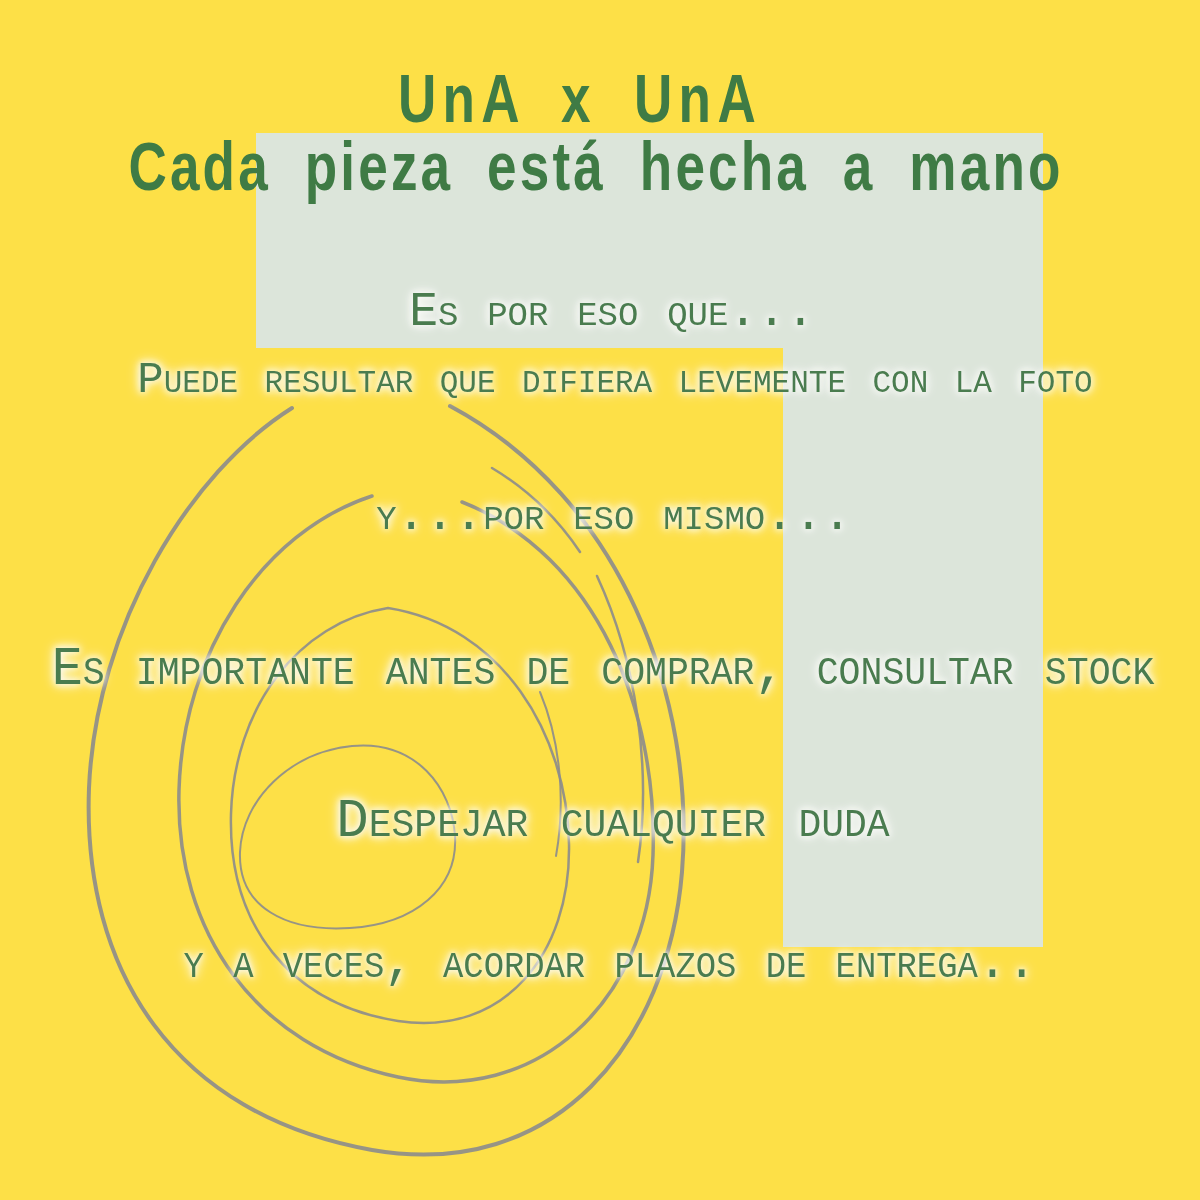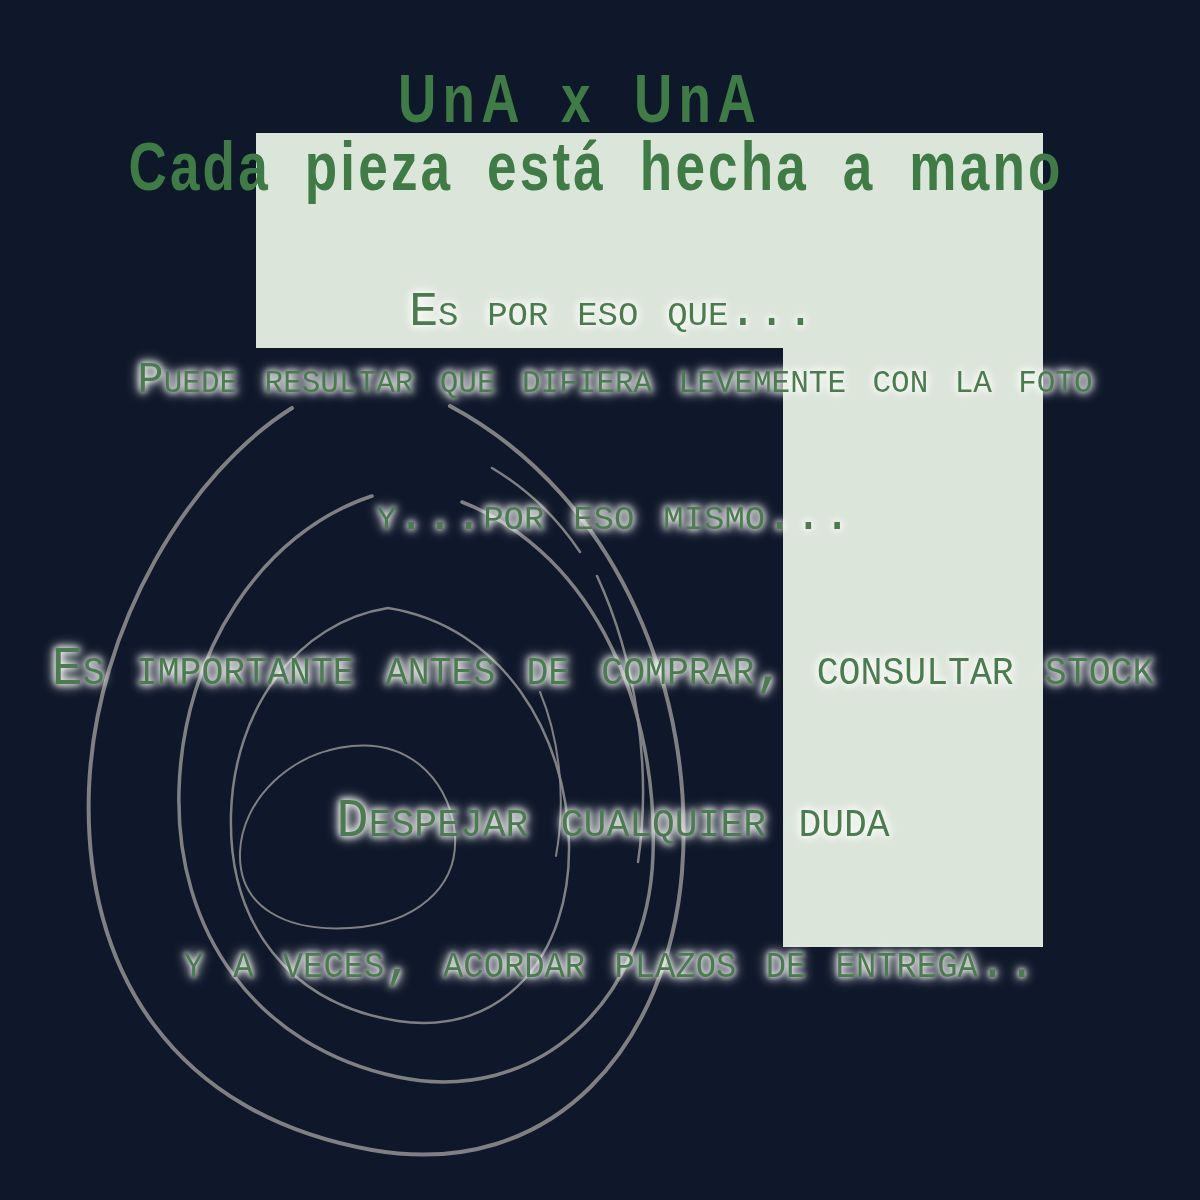--- a/index.html
+++ b/index.html
@@ -1,19 +1,19 @@
 <!DOCTYPE html>
 <html><head>
 <meta charset="utf-8">
 <style>
   html,body { margin:0; padding:0; }
   .canvas {
     position:relative;
     width:1200px; height:1200px;
-    background:#0f172a;
+    background:#fde047;
     overflow:hidden;
     font-family:"Liberation Mono", monospace;
   }
   .band { position:absolute; background:#dce5da; }
   .band-h { left:256px; top:133px; width:787px; height:215px; }
   .band-v { left:783px; top:348px; width:260px; height:599px; }
 
   svg.rings { position:absolute; left:0; top:0; }
   svg.rings path {
     fill:none;

